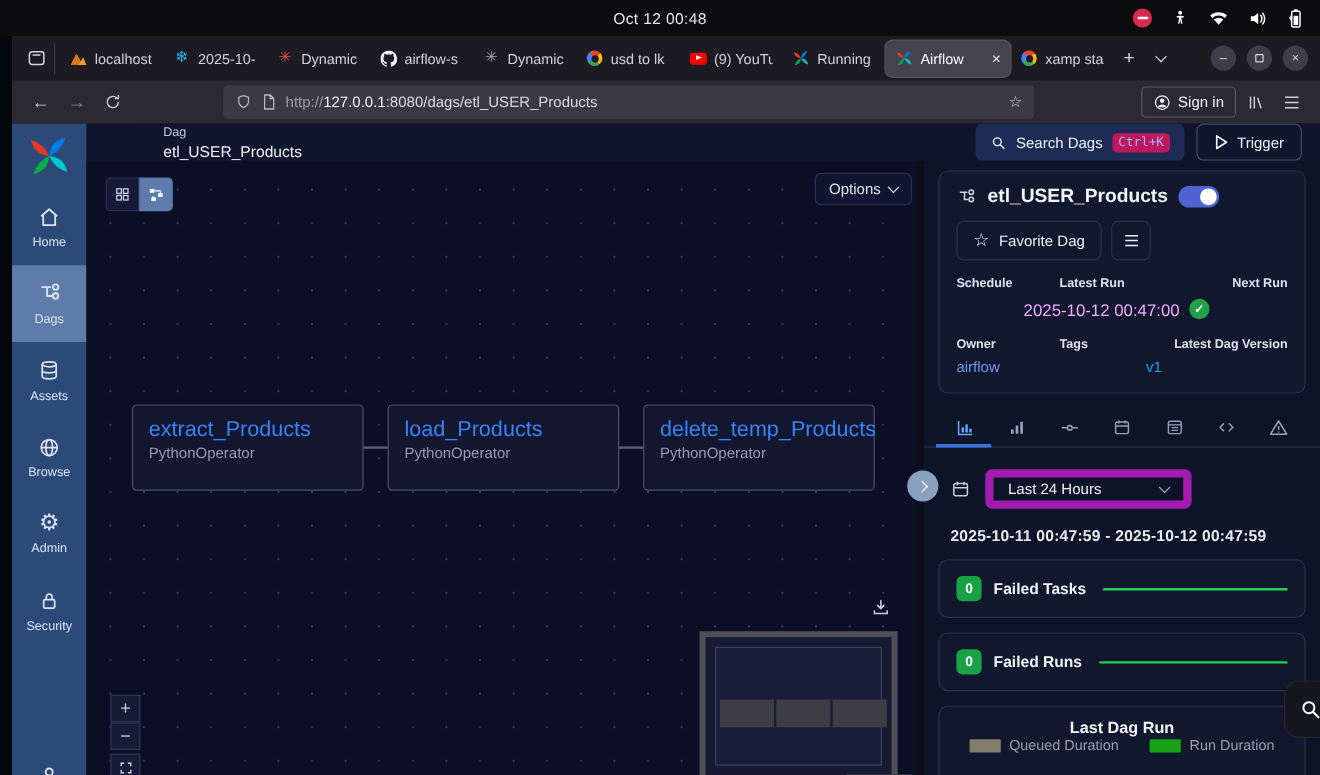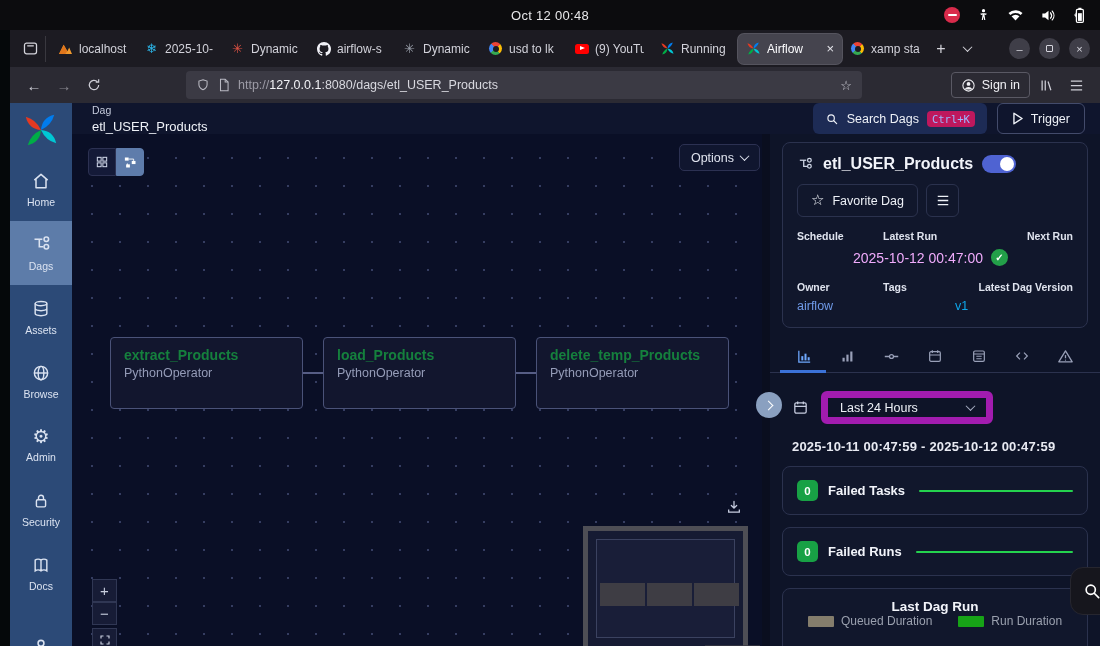--- a/index.html
+++ b/index.html
@@ -59,21 +59,21 @@
 
   .sidebar { width:62px; background:#2c4a77; display:flex; flex-direction:column; align-items:center; flex:0 0 62px; position:relative; }
   .logo { height:54px; display:flex; align-items:center; justify-content:center; }
   .side-item { width:62px; height:64px; display:flex; flex-direction:column; align-items:center; justify-content:center;
                gap:5px; color:#dbe3f1; font-size:10.5px; }
   .side-item.active { background:#5d7ca9; }
   .side-item svg { display:block; }
   .side-user { position:absolute; bottom:-12px; left:0; width:62px; display:flex; justify-content:center; color:#dbe3f1; }
 
   .content { flex:1; display:flex; flex-direction:column; position:relative; }
-  .app-header { height:52px; display:flex; align-items:center; padding-left:20px; background:#0f152d; }
+  .app-header { height:52px; display:flex; align-items:center; padding-left:20px; background:#0f152d;margin-left:44px; }
   .crumb { font-size:10.5px; color:#c4cadb; margin-bottom:3px; }
   .dag-title-sm { font-size:13px; color:#eef1f7; }
   .header-actions { margin-left:auto; margin-right:15px; display:flex; gap:10px; }
   .searchdags-btn { display:flex; align-items:center; gap:8px; height:31px; padding:0 12px; border-radius:6px;
                     background:#1d2b55; color:#eef1f7; font-size:12.5px; }
   .kbd { font-family:"DejaVu Sans Mono", monospace; font-size:10.5px; color:#9db7ff; background:#be185d;
          padding:2px 5px; border-radius:4px; }
   .trigger-btn { display:flex; align-items:center; gap:7px; height:31px; padding:0 14px; border:1px solid #434b6b;
                  border-radius:6px; color:#eef1f7; font-size:12.5px; background:transparent; }
 
@@ -86,21 +86,21 @@
             border:1px solid #2c3152; color:#cdd4e6; }
   .vt-btn:first-child { border-radius:4px 0 0 4px; }
   .vt-btn.active { background:#5e7cab; border-color:#5e7cab; color:#fff; border-radius:0 4px 4px 0; }
   .options-btn { position:absolute; right:2px; top:10px; height:27px; padding:0 11px; display:flex; align-items:center; gap:7px;
                  background:#10162f; border:1px solid #2c3152; border-radius:5px; color:#dfe3ee; font-size:12.5px; }
   .chev { width:7px; height:7px; border-right:1.7px solid currentColor; border-bottom:1.7px solid currentColor;
           transform:rotate(45deg) translate(-1px,-1px); }
 
   .node { position:absolute; width:193px; height:72px; background:#12162e; border:1px solid #4a5278; border-radius:4px;
           padding:9px 13px; }
-  .node-title { font-size:14px; font-weight:bold; color:#15803d; }
+  .node-title { font-size:18px; font-weight:normal; color:#3b82f6; }
   .node-sub { font-size:12.5px; color:#959cb8; margin-top:3px; }
   .edge { position:absolute; height:2px; background:#565d85; }
 
   .zoomctl { position:absolute; left:20px; bottom:21px; display:flex; flex-direction:column; }
   .zoom-btn { width:25px; height:23px; background:#171c36; border:1px solid #303754; color:#c8cede; font-size:15px;
               display:flex; align-items:center; justify-content:center; }
   .zoom-btn.fit { margin-top:3px; }
 
   .dl-btn { position:absolute; right:20px; bottom:153px; color:#c7cde0; }
   .minimap { position:absolute; right:14px; bottom:21px; width:165px; height:125px; background:#161b33;
@@ -389,26 +389,20 @@
           <span class="glyph-icon" style="font-size:19px">⚙</span>
           <span>Admin</span>
         </div>
         <div class="side-item">
           <svg width="20" height="20" viewBox="0 0 24 24">
               <rect x="6.5" y="10.5" width="11" height="8.5" rx="1.5" fill="none" stroke="currentColor" stroke-width="1.7"></rect>
               <path d="M9 10.5V8a3 3 0 0 1 6 0v2.5" fill="none" stroke="currentColor" stroke-width="1.7"></path>
             </svg>
           <span>Security</span>
         </div>
-        <div class="side-item">
-          <svg width="20" height="20" viewBox="0 0 24 24">
-              <path d="M12 6.2C10.2 4.8 6.8 4.8 5 6.2V19c1.8-1.4 5.2-1.4 7 0 1.8-1.4 5.2-1.4 7 0V6.2c-1.8-1.4-5.2-1.4-7 0Zm0 0V19" fill="none" stroke="currentColor" stroke-width="1.7"></path>
-            </svg>
-          <span>Docs</span>
-        </div>
         <div class="side-user">
           <svg width="22" height="22" viewBox="0 0 24 24">
               <circle cx="12" cy="8" r="3.2" fill="none" stroke="currentColor" stroke-width="1.7"></circle>
               <path d="M5.5 20c.8-3.6 3.4-5.5 6.5-5.5s5.7 1.9 6.5 5.5" fill="none" stroke="currentColor" stroke-width="1.7"></path>
             </svg>
         </div>
       </nav>
 
       <div class="content">
 

